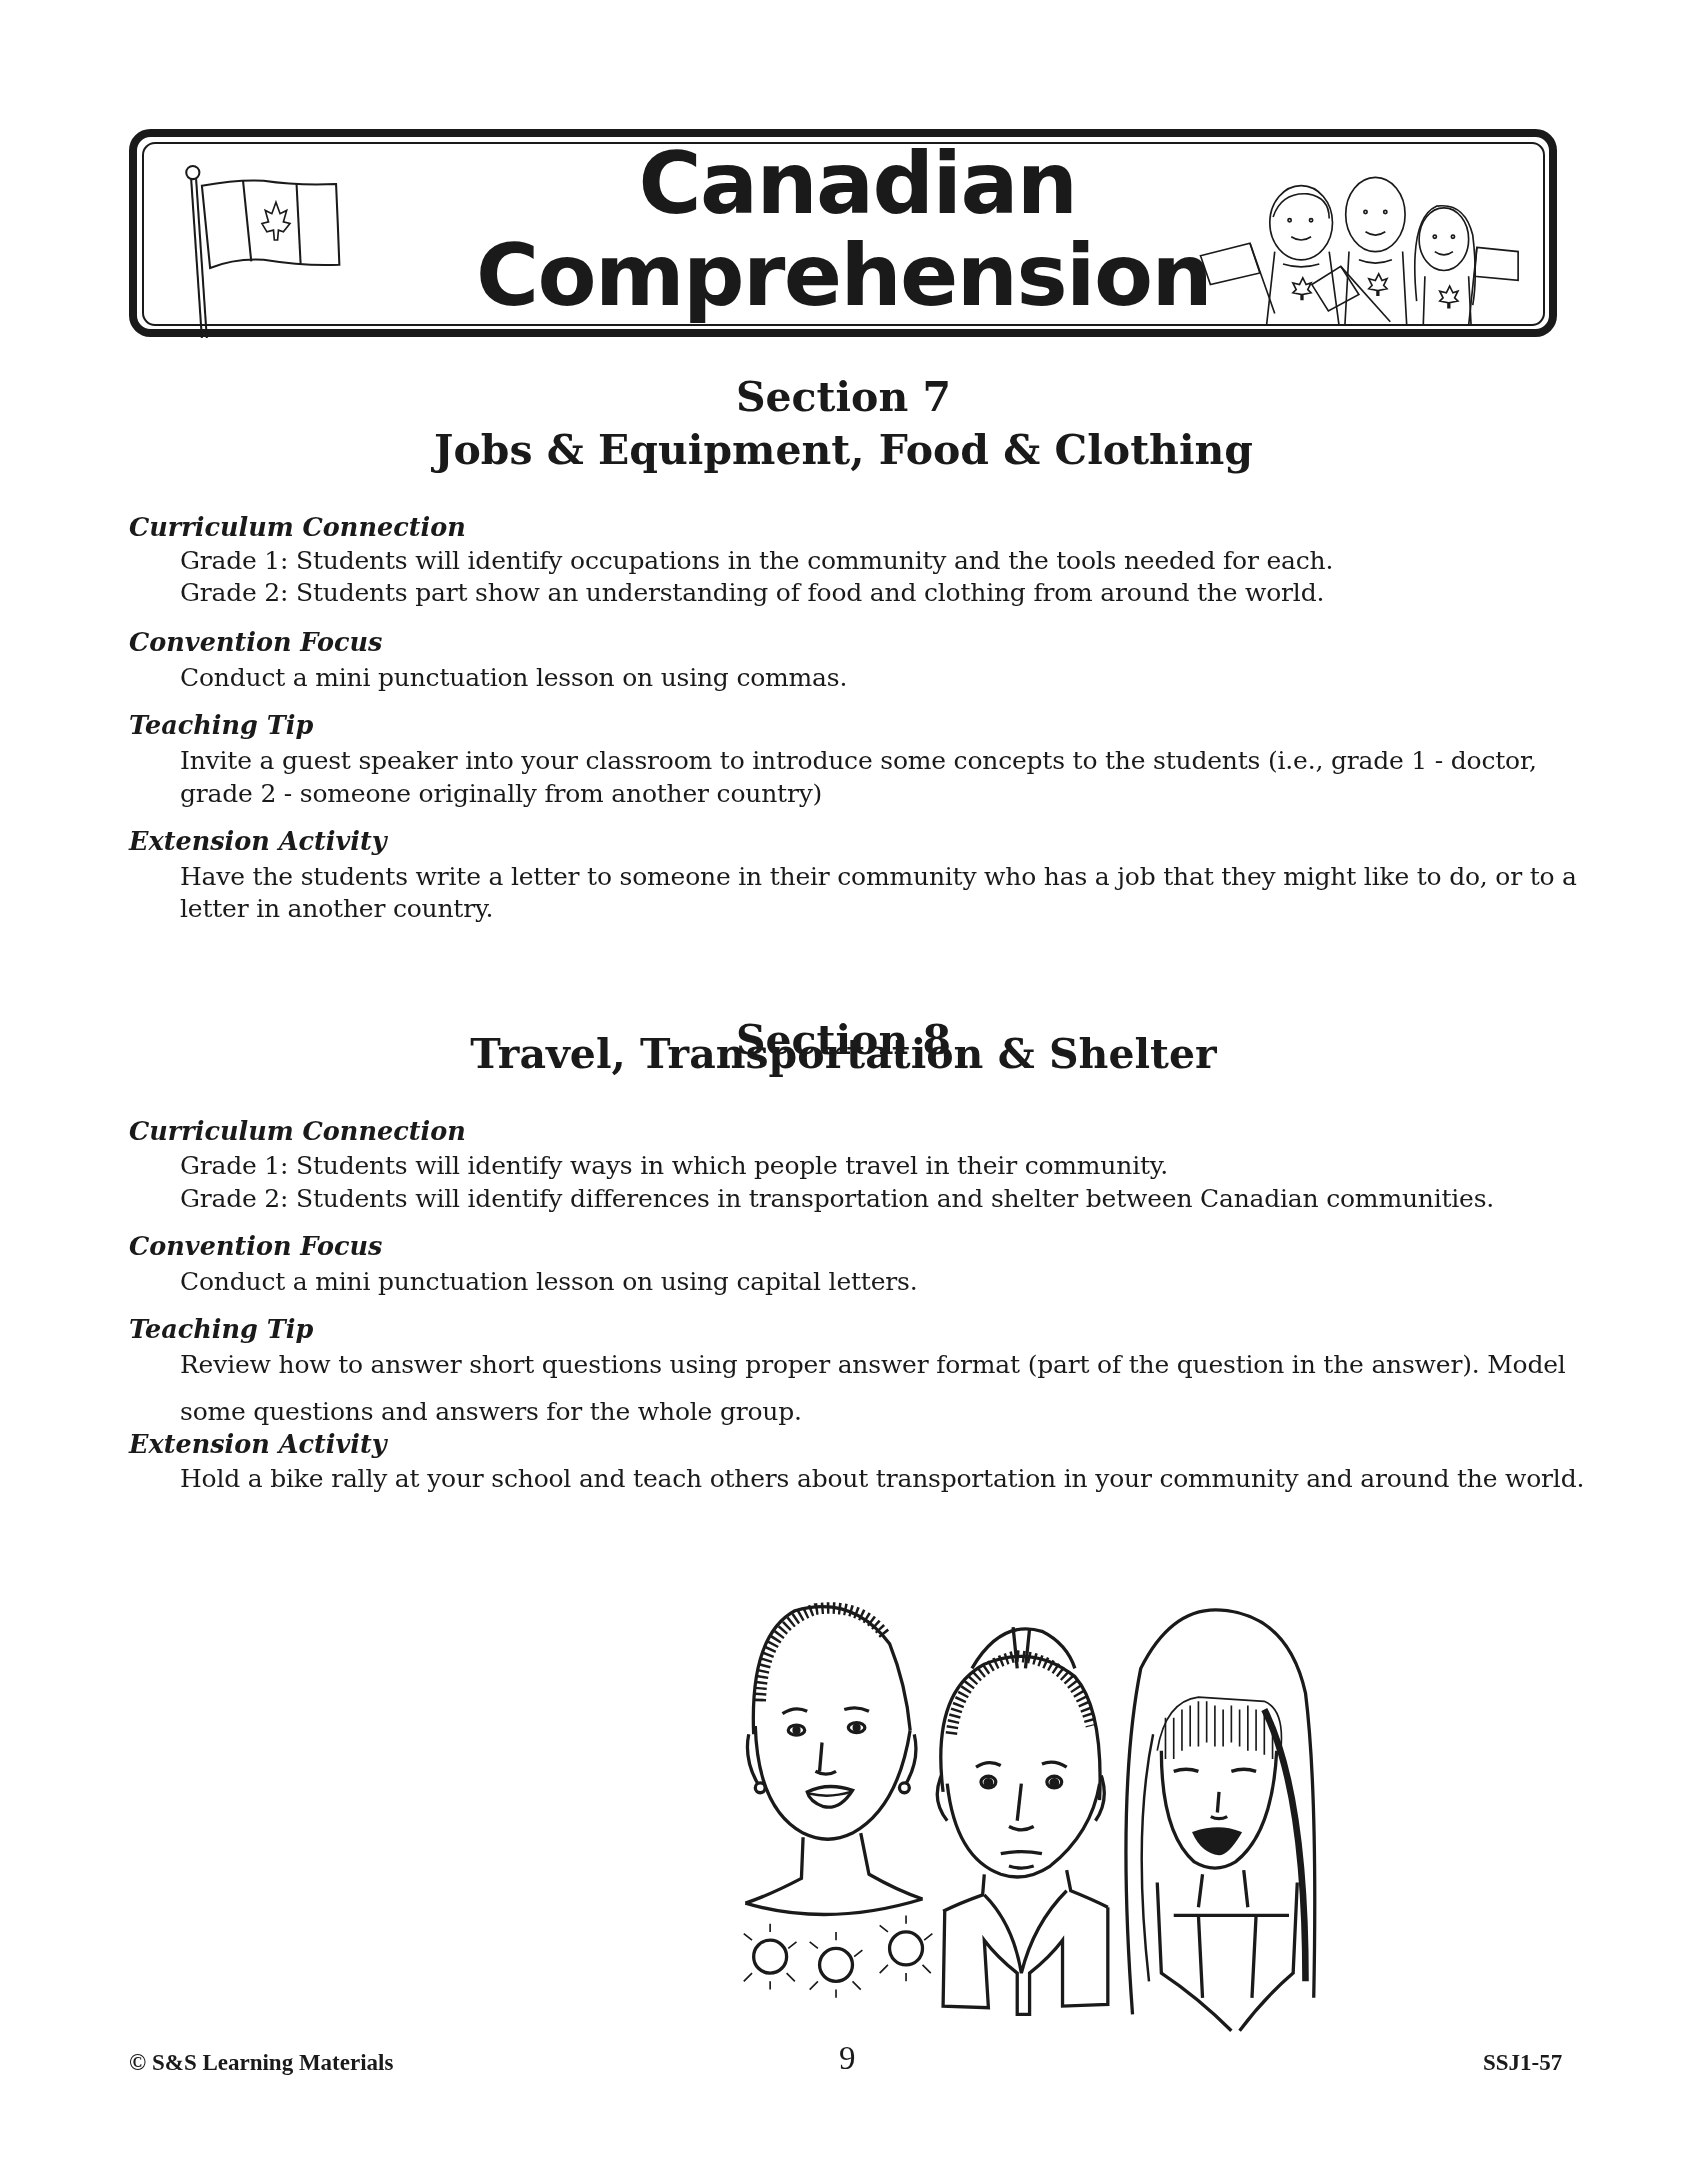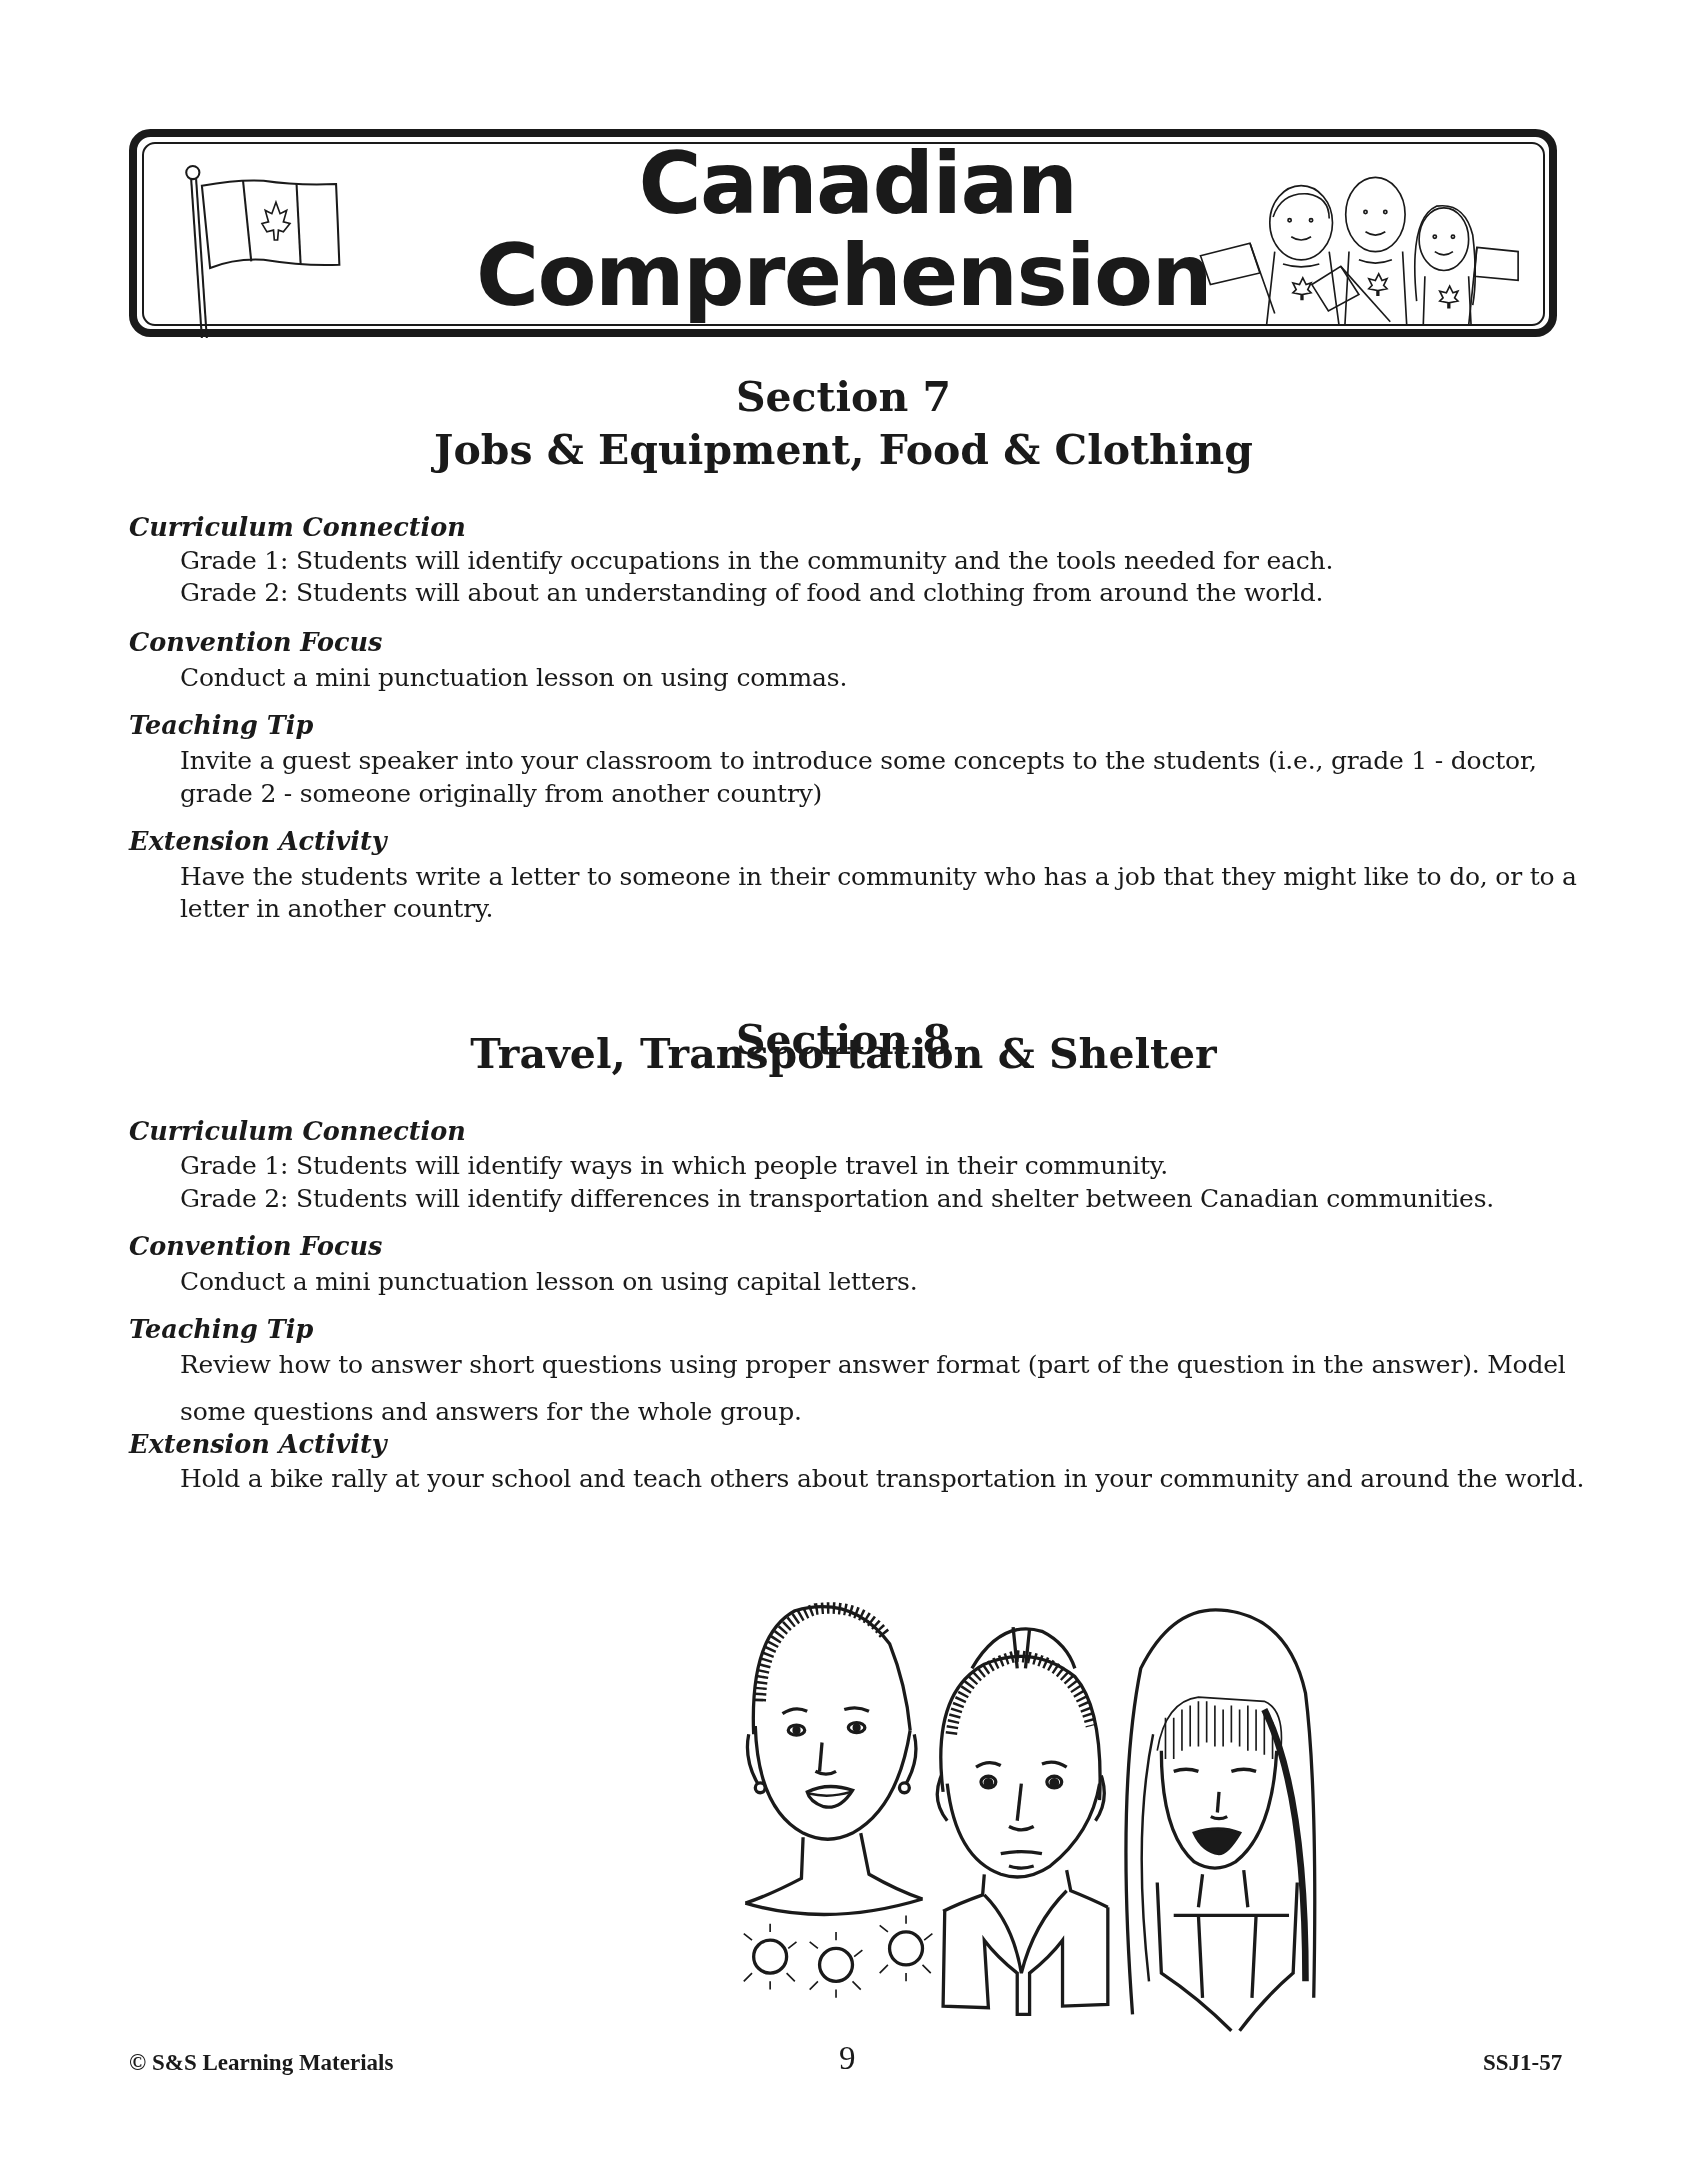--- a/index.html
+++ b/index.html
@@ -92,21 +92,21 @@
     <path d="M232 135 l4 -8 l4 8 l6 -2 l-4 8 l4 4 l-10 2 l0 6 l-2 0 l0 -6 l-10 -2 l4 -4 l-4 -8 z"></path>
     <path d="M318 150 l4 -8 l4 8 l6 -2 l-4 8 l4 4 l-10 2 l0 6 l-2 0 l0 -6 l-10 -2 l4 -4 l-4 -8 z"></path>
   </g>
 </svg>
 
 <div class="sec-title sec-num" style="top:377px;">Section 7</div>
 <div class="sec-title sec-name" style="top:430px;">Jobs &amp; Equipment, Food &amp; Clothing</div>
 
 <div class="sub-head" style="top:515px;">Curriculum Connection</div>
 <div class="body-line" style="top:548px;text-align:center;">Grade 1:  Students will identify occupations in the community and the tools needed for each.</div>
-<div class="body-line" style="top:580px;">Grade 2:  Students will about an understanding of food and clothing from around the world.</div>
+<div class="body-line" style="top:580px;">Grade 2:  Students part show an understanding of food and clothing from around the world.</div>
 
 <div class="sub-head" style="top:630px;">Convention Focus</div>
 <div class="body-line" style="top:665px;">Conduct a mini punctuation lesson on using commas.</div>
 
 <div class="sub-head" style="top:713px;">Teaching Tip</div>
 <div class="body-line" style="top:748px;">Invite a guest speaker into your classroom to introduce some concepts to the students (i.e., grade 1 - doctor,</div>
 <div class="body-line" style="top:781px;">grade 2 - someone originally from another country)</div>
 
 <div class="sub-head" style="top:829px;">Extension Activity</div>
 <div class="body-line" style="top:864px;">Have the students write a letter to someone in their community who has a job that they might like to do, or to a</div>

